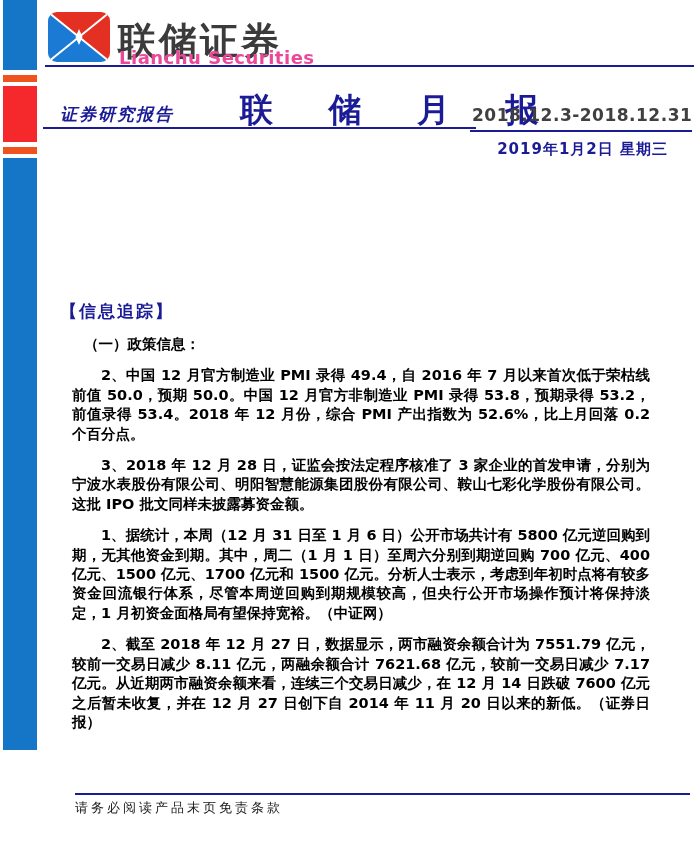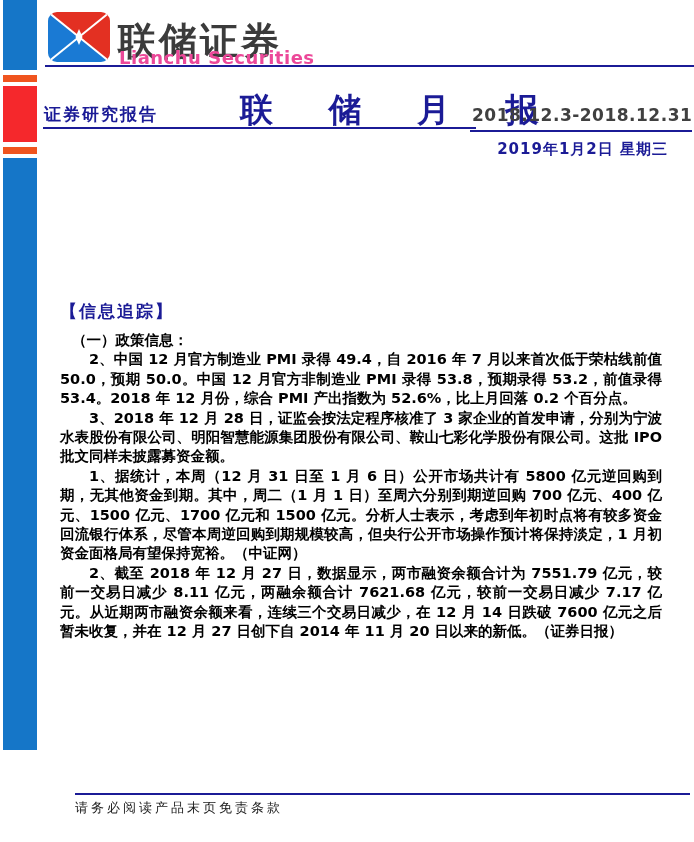--- a/index.html
+++ b/index.html
@@ -39,22 +39,22 @@
     letter-spacing:0.5px;
   }
   .rule{position:absolute;background:var(--navy);}
   .rule.logo-rule{left:45px;top:65px;width:649px;height:2px;}
   .rule.title-rule{left:43px;top:127px;width:433px;height:2px;}
   .rule.period-rule{left:470px;top:130px;width:222px;height:2px;}
   .rule.footer-rule{left:75px;top:793px;width:615px;height:2px;}
 
   
   .report-type{
-    position:absolute;left:44px;top:103px;
-    font-size:17px;font-weight:bold;
+    position:absolute;left:60px;top:103px;
+    font-size:17px;font-weight:bold;font-style:italic;
     color:var(--navy);letter-spacing:2px;
     font-family:"DejaVu Serif","Liberation Serif",serif;
   }
   .report-title{
     position:absolute;left:240px;top:88px;
     font-size:33px;font-weight:bold;
     color:var(--navy);letter-spacing:22px;white-space:nowrap;
     font-family:"DejaVu Serif","Liberation Serif",serif;
   }
   .report-period{
@@ -68,21 +68,21 @@
     letter-spacing:1px;white-space:nowrap;
   }
 
   
   .body-area{position:absolute;left:60px;top:300px;width:602px;}
   .section-title{
     font-size:17px;font-weight:bold;color:var(--navy);
     letter-spacing:2px;margin:0 0 8px 0;
   }
   .para{
-    margin:0;font-size:14.5px;line-height:19.4px;
+    margin:12px;font-size:14.5px;line-height:19.4px;
     font-weight:bold;color:var(--ink);text-align:justify;
   }
   .para.head{text-indent:12px;}
   .para.num{text-indent:2em;}
 
   
   .footer-text{
     position:absolute;left:75px;top:799px;width:615px;
     text-align:left;font-size:13px;color:#1a1a1a;
     letter-spacing:3px;

